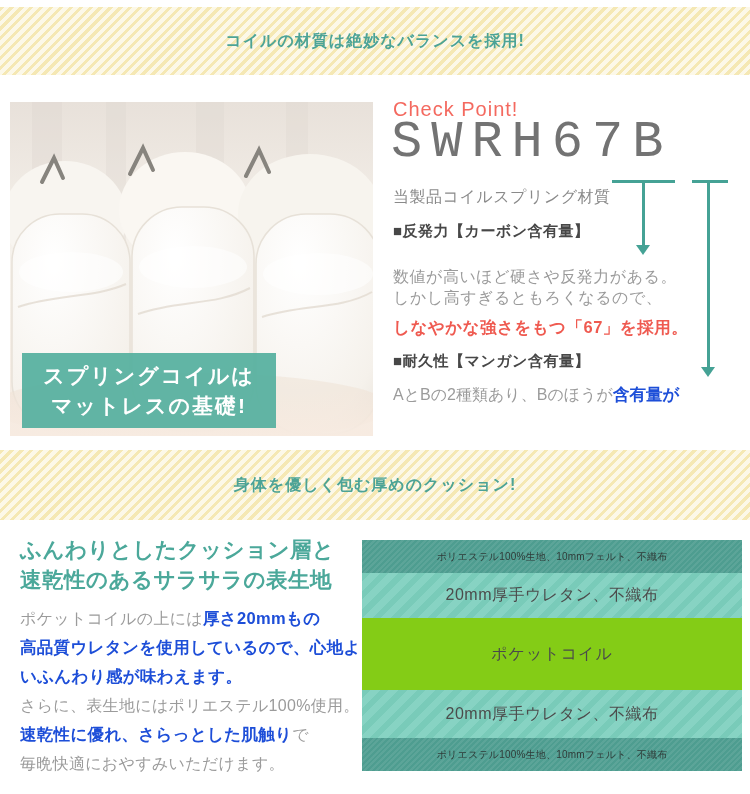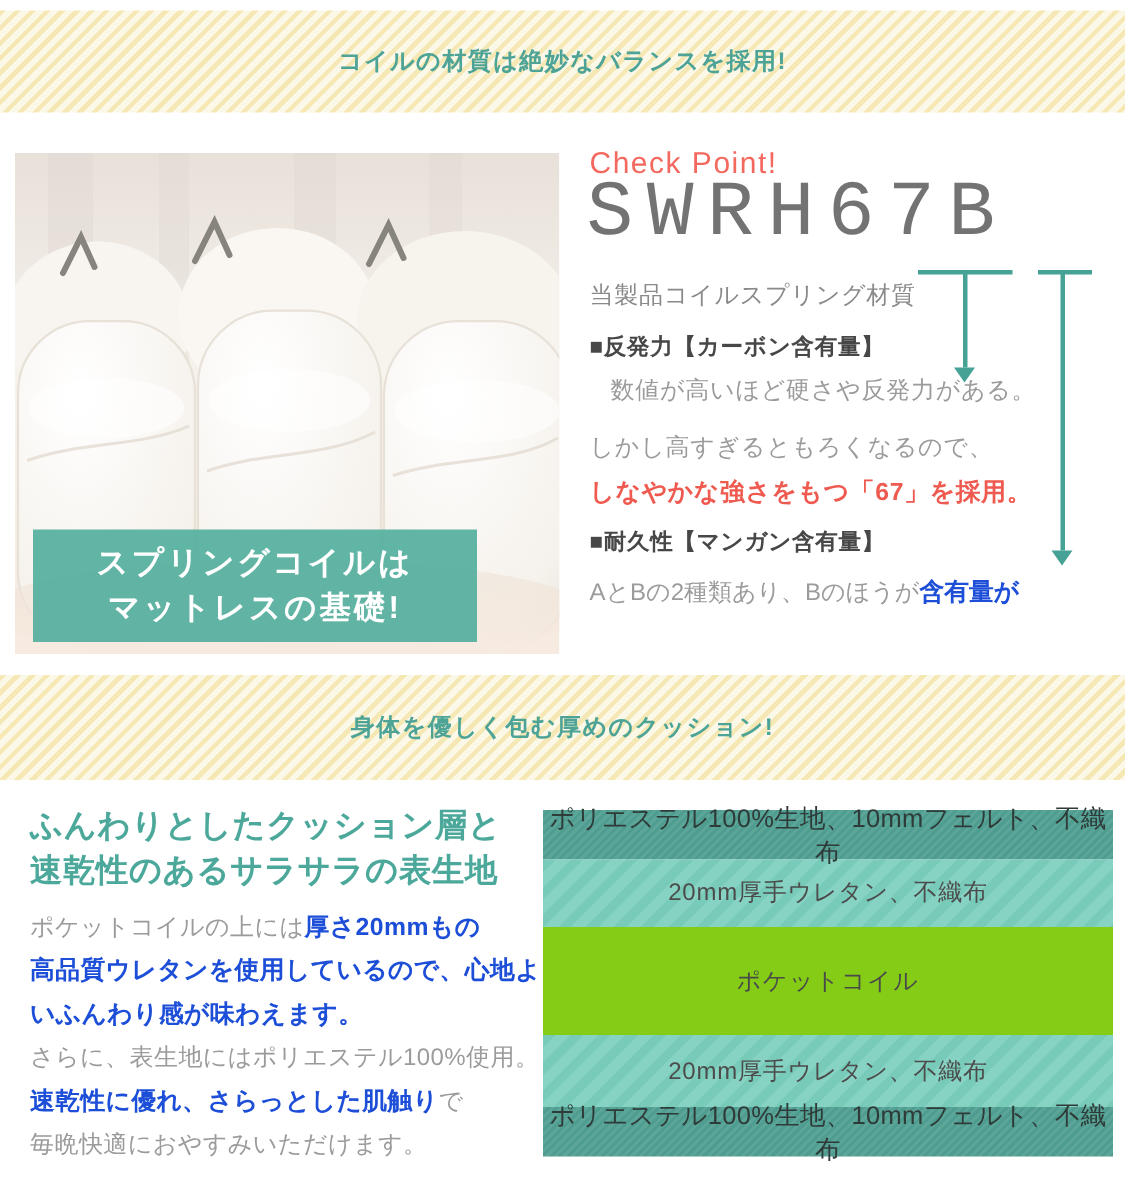--- a/index.html
+++ b/index.html
@@ -17,21 +17,21 @@
   }
   .stripe-banner .banner-text{
     color:#4CA396;font-size:16px;font-weight:bold;letter-spacing:1px;
   }
 
   
   .photo{left:10px;top:102px;width:363px;height:334px;overflow:hidden;}
 
   
   .caption-box{
-    left:22px;top:353px;width:296px;height:75px;
+    left:22px;top:353px;width:254px;height:75px;
     background:rgba(88,177,160,0.95);
     display:flex;flex-direction:column;align-items:center;justify-content:center;
     color:#ffffff;font-weight:bold;font-size:21px;letter-spacing:2px;line-height:30px;
   }
 
   
   .check-label{left:393px;top:98px;font-size:20px;letter-spacing:1px;color:#F4695F;}
   .material-code{
     left:391px;top:112px;font-family:Liberation Mono, monospace;
     font-size:52px;letter-spacing:9px;color:#737373;line-height:62px;
@@ -56,21 +56,21 @@
   
   .cushion-head{left:20px;top:535px;font-size:21.5px;font-weight:bold;color:#4BA89A;line-height:30px;letter-spacing:0.5px;}
   .cushion-body{left:20px;top:604px;font-size:16px;line-height:29px;letter-spacing:0.3px;}
 
   
   .diagram{left:362px;top:540px;width:380px;}
   .layer{display:flex;align-items:center;justify-content:center;text-align:center;}
   .layer-fabric{
     height:33px;background-color:#4E9D90;
     background-image:repeating-linear-gradient(135deg,rgba(255,255,255,0.08) 0,rgba(255,255,255,0.08) 2px,transparent 2px,transparent 4px);
-    color:#2F3B38;font-size:17px;letter-spacing:0.2px;
+    color:#2F3B38;font-size:10px;letter-spacing:0.2px;
   }
   .layer-urethane{
     height:45px;
     background:repeating-linear-gradient(135deg,#79CBB9 0,#79CBB9 6px,#87D3C3 6px,#87D3C3 13px);
     color:#4C4C4C;font-size:16px;letter-spacing:0.5px;
   }
   .layer-urethane.lower{height:48px;}
   .layer-coil{height:72px;background:#84cc16;color:#4A4A4A;font-size:16px;letter-spacing:1px;}
 </style>
 </head>
@@ -145,21 +145,21 @@
   <div class="abs material-caption">当製品コイルスプリング材質</div>
 
   <div class="abs code-underline u67"></div>
   <div class="abs code-underline ub"></div>
   <div class="abs vline v67"></div>
   <div class="abs arrow-head a67"></div>
   <div class="abs vline vb"></div>
   <div class="abs arrow-head ab"></div>
 
   <div class="abs sec-heading" style="top:222px;">■反発力【カーボン含有量】</div>
-  <div class="abs gray-line" style="top:250px;margin-left:14px;">数値が高いほど硬さや反発力がある。</div>
+  <div class="abs gray-line" style="top:267px;">数値が高いほど硬さや反発力がある。</div>
   <div class="abs gray-line" style="top:288px;">しかし高すぎるともろくなるので、</div>
   <div class="abs red-line" style="top:317px;">しなやかな強さをもつ「67」を採用。</div>
 
   <div class="abs sec-heading" style="top:352px;">■耐久性【マンガン含有量】</div>
   <div class="abs" style="left:393px;top:384px;">
     <span class="gtx">AとBの2種類あり、Bのほうが</span><span class="rtx">含有量が</span>
   </div>
 
   <div class="abs stripe-banner" style="top:450px;height:70px;">
     <span class="banner-text">身体を優しく包む厚めのクッション!</span>

